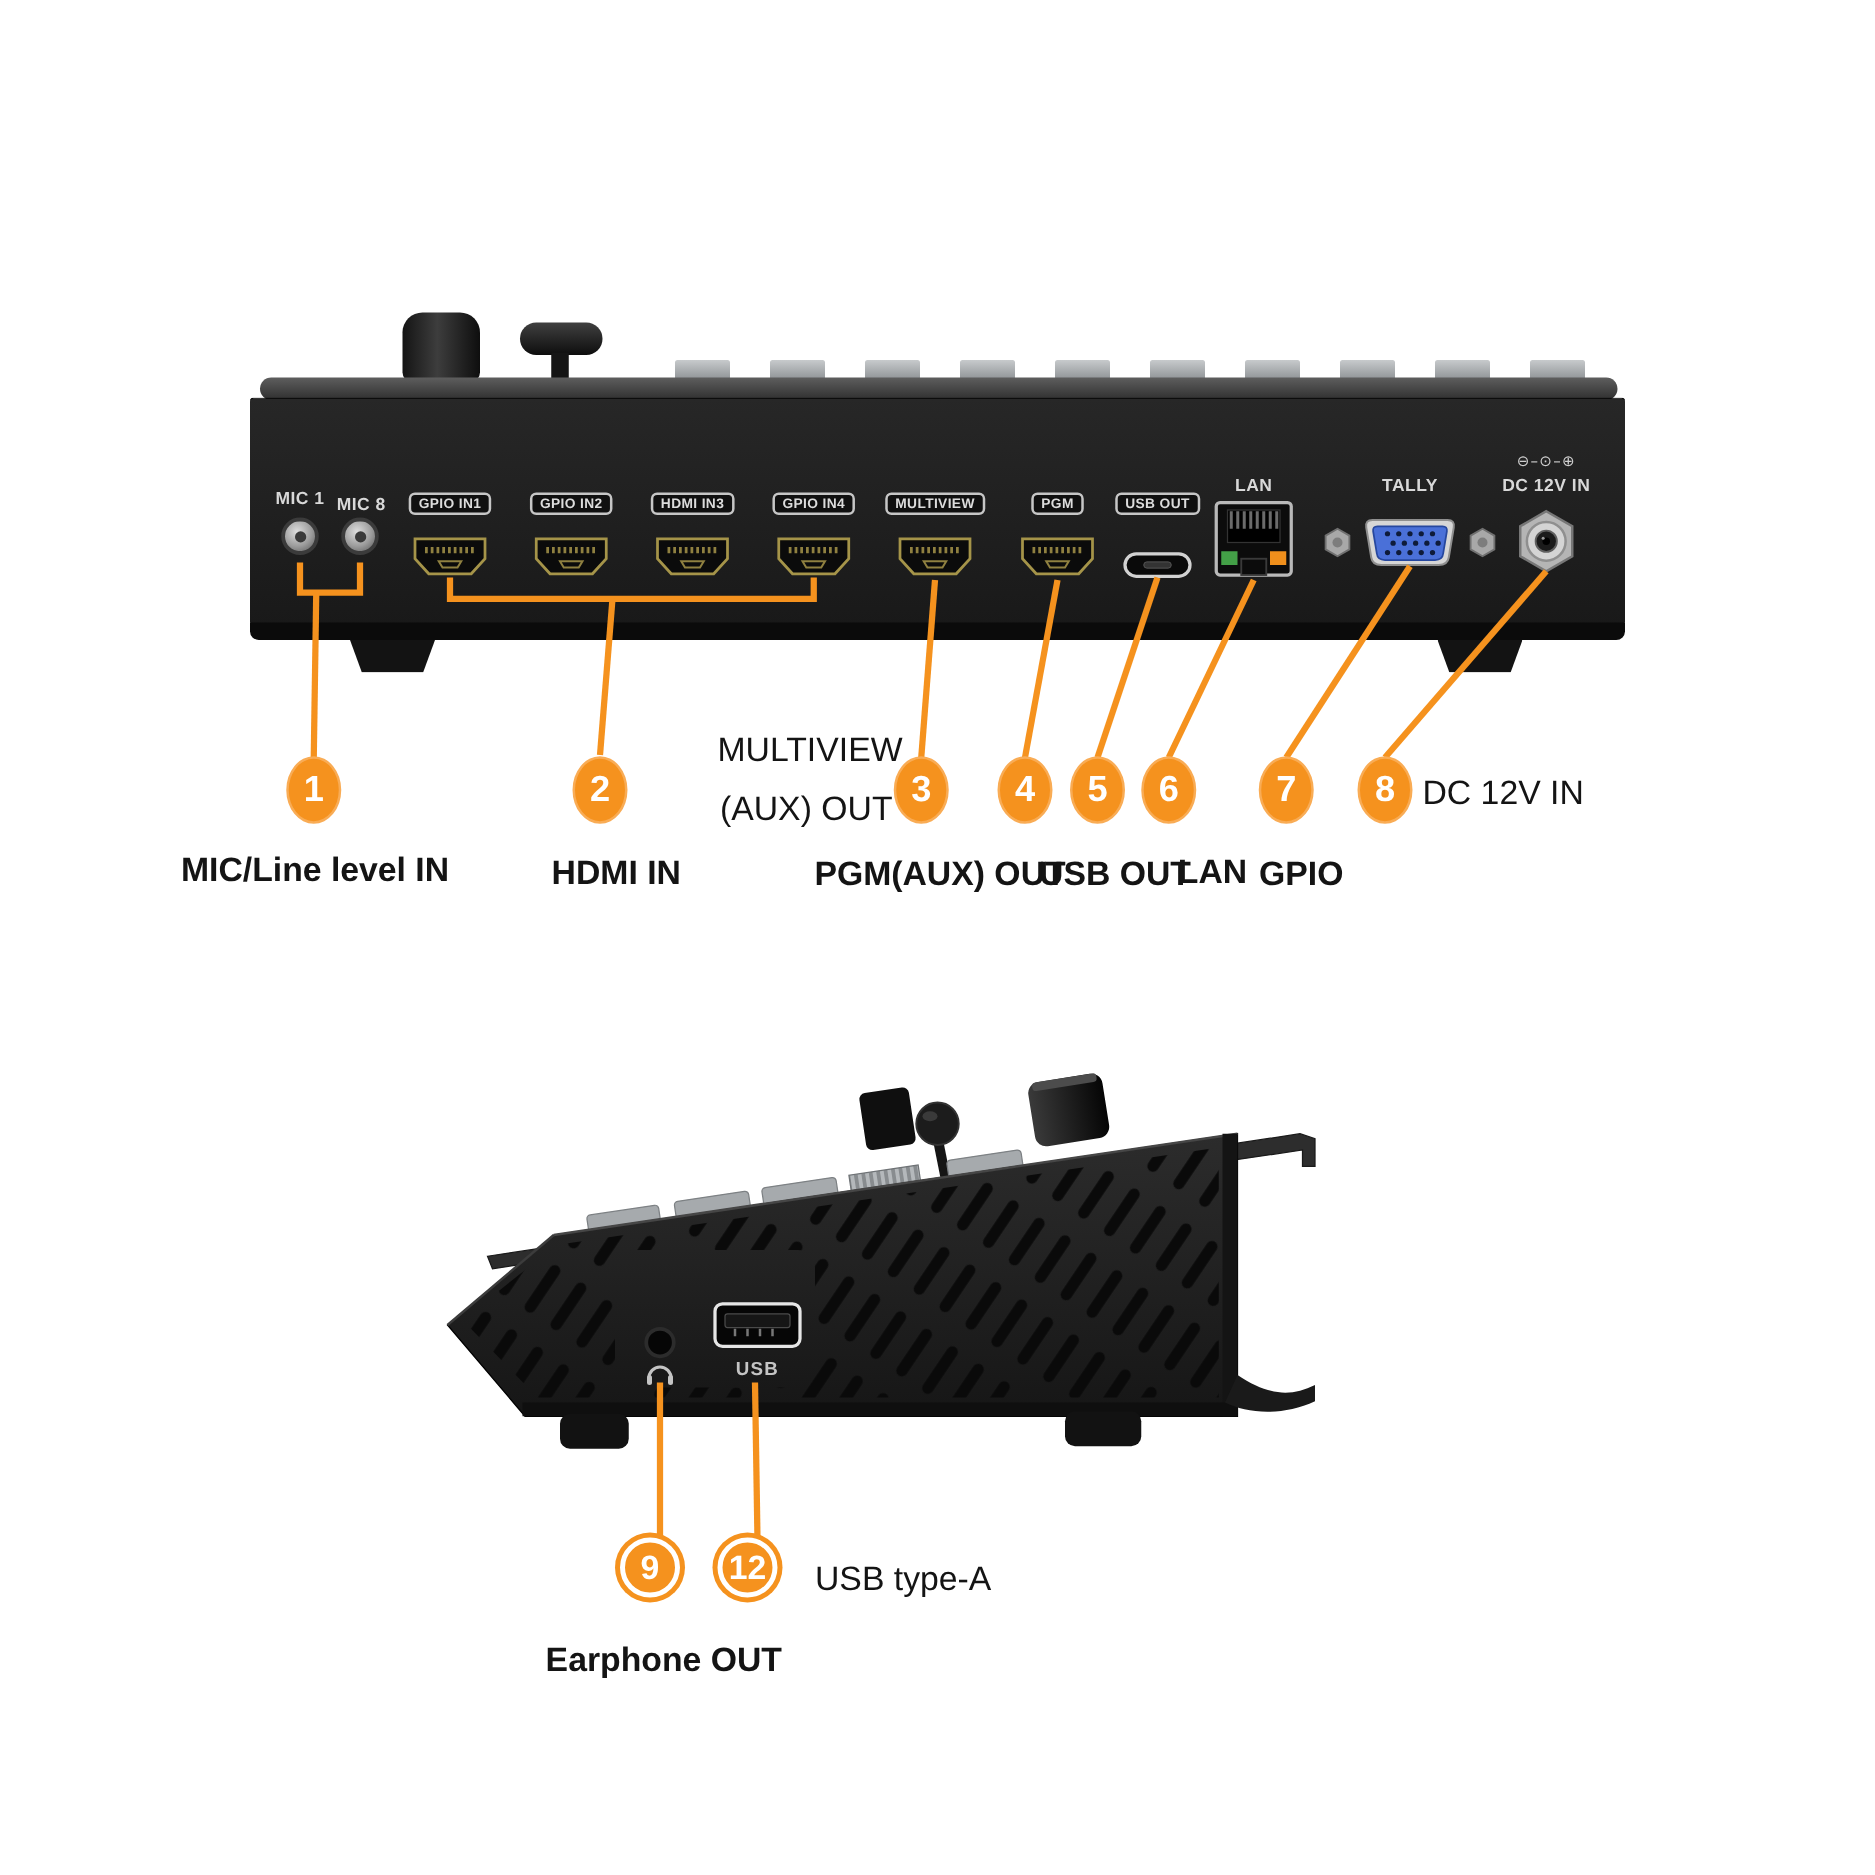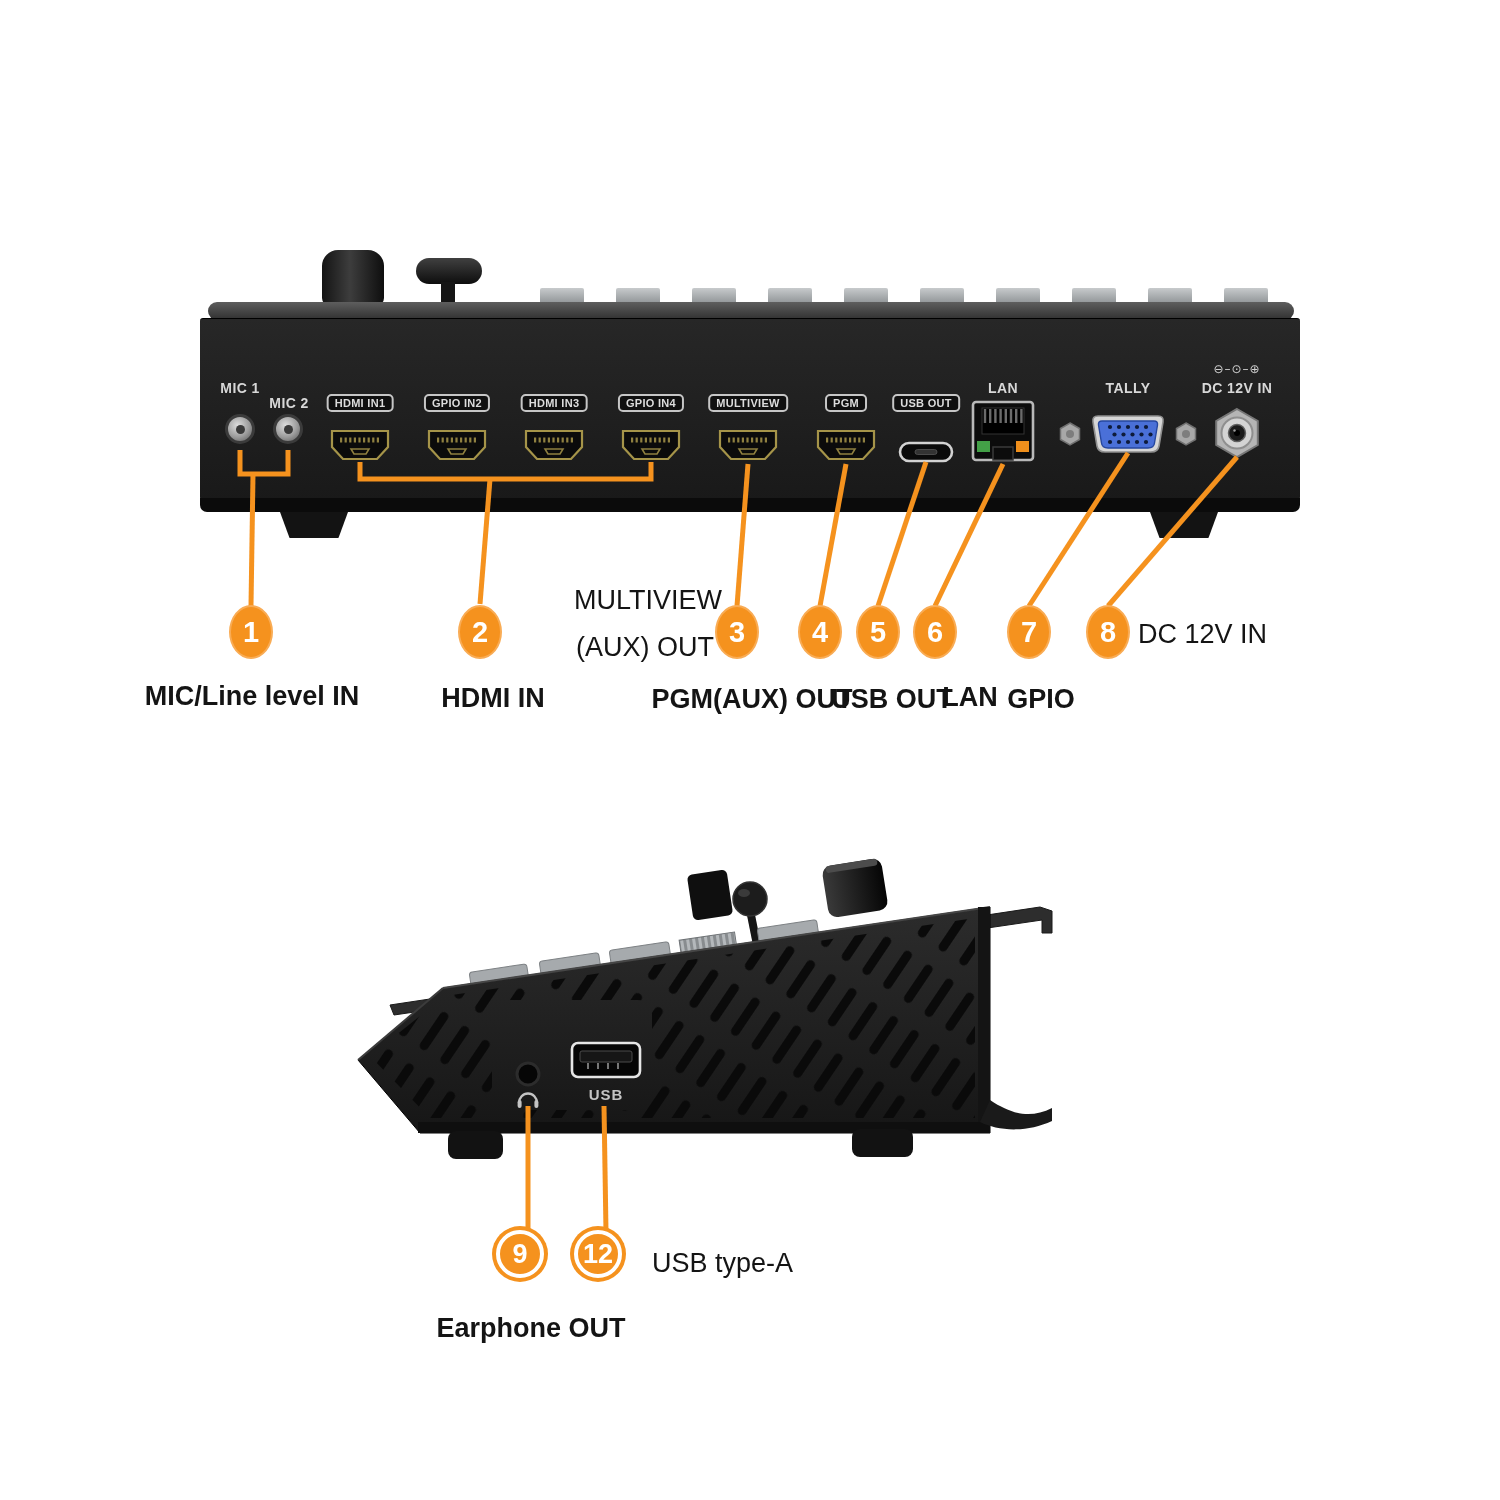--- a/index.html
+++ b/index.html
@@ -67,30 +67,30 @@
     <div class="abs r-btn" style="left:996px"></div>
     <div class="abs r-btn" style="left:1072px"></div>
     <div class="abs r-btn" style="left:1148px"></div>
     <div class="abs r-btn" style="left:1224px"></div>
     <div class="abs r-top"></div>
     <div class="abs r-body"></div>
     <div class="abs r-bottom"></div>
     <div class="abs r-foot" style="left:280px"></div>
     <div class="abs r-foot" style="left:1150px"></div>
 
-    <div class="port-label" style="left:240px;top:380px">MIC 1</div>
-    <div class="port-label" style="left:289px;top:395px">MIC 2</div>
+    <div class="port-label" style="left:240px;top:390px">MIC 1</div>
+    <div class="port-label" style="left:289px;top:395px">MIC 8</div>
     <div class="jack" style="left:225px;top:414px">
         <span class="jack-hole"></span>
       </div>
     <div class="jack" style="left:273px;top:414px">
         <span class="jack-hole"></span>
       </div>
 
-    <div class="badge" style="left:360px;top:394px">HDMI IN1</div>
+    <div class="badge" style="left:360px;top:394px">GPIO IN1</div>
     <div class="badge" style="left:457px;top:394px">GPIO IN2</div>
     <div class="badge" style="left:554px;top:394px">HDMI IN3</div>
     <div class="badge" style="left:651px;top:394px">GPIO IN4</div>
     <div class="badge" style="left:748px;top:394px">MULTIVIEW</div>
     <div class="badge" style="left:846px;top:394px">PGM</div>
     <div class="badge" style="left:926px;top:394px">USB OUT</div>
 
     <svg class="abs" style="left:329px;top:428px" width="62" height="34" viewBox="0 0 62 34">
         <path d="M3,3 H59 V19 L48,31 H14 L3,19 Z" fill="#0b0b0b" stroke="#a59449" stroke-width="2.2"></path>
         <line x1="11" y1="12" x2="51" y2="12" stroke="#8f8040" stroke-width="5" stroke-dasharray="2.2,2.4"></line>

